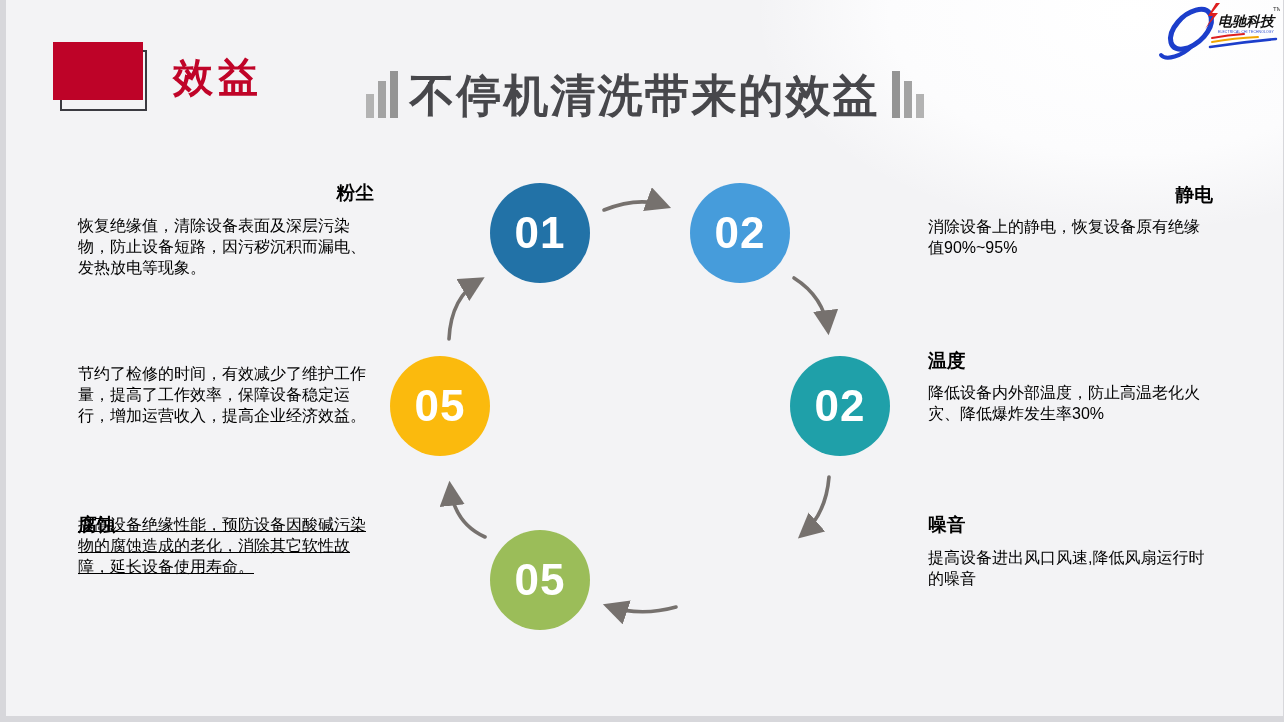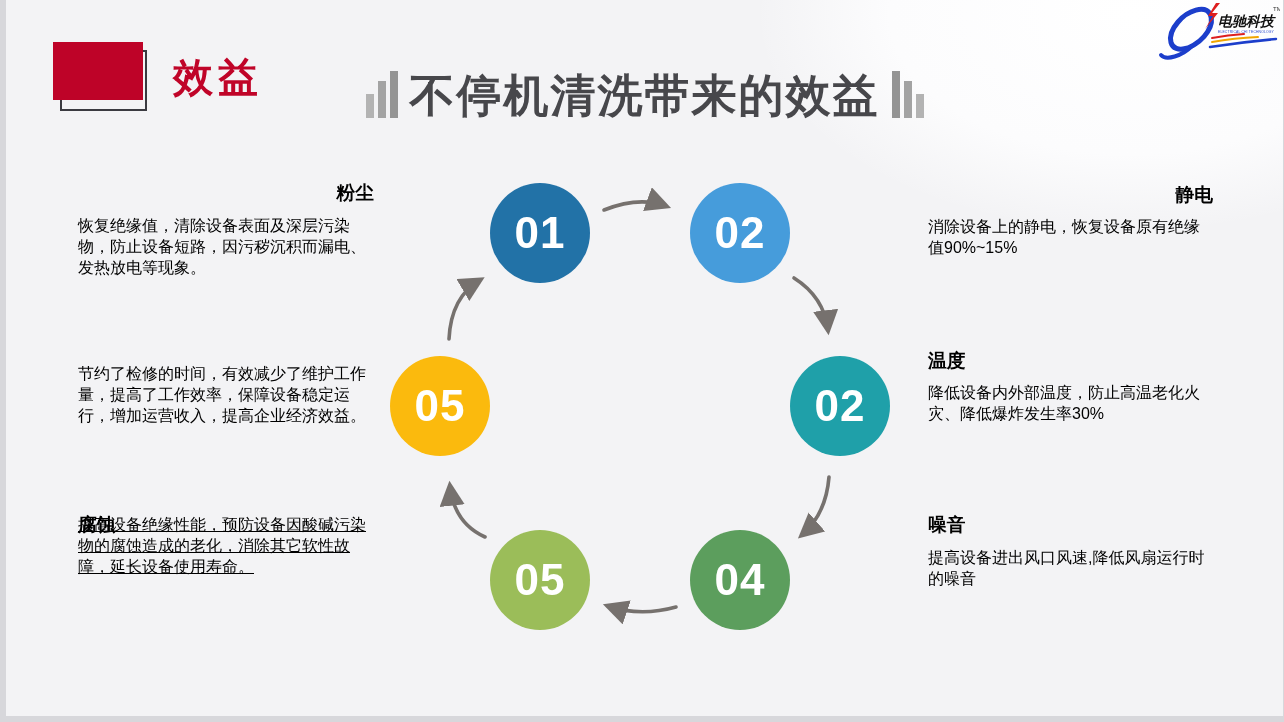--- a/index.html
+++ b/index.html
@@ -105,36 +105,33 @@
 
   <div class="circle c01" style="background-color: rgb(34, 114, 167);">
     <span>01</span>
     </div>
   <div class="circle c02" style="background-color: rgb(70, 156, 219);">
     <span>02</span>
     </div>
   <div class="circle c03" style="background-color: rgb(31, 160, 169);">
     <span>02</span>
     </div>
-  <div class="circle c04" style="background-color: rgb(92, 158, 93);">
-    <span>04</span>
-    </div>
   <div class="circle c05" style="background-color: rgb(155, 189, 89);">
     <span>05</span>
     </div>
   <div class="circle c06" style="background-color: rgb(251, 186, 13);">
     <span>05</span>
     </div>
 
   <h3 class="tb tb-left hL1">粉尘</h3>
   <p class="tb tb-left pL1">恢复绝缘值，清除设备表面及深层污染物，防止设备短路，因污秽沉积而漏电、发热放电等现象。</p>
   <p class="tb tb-left pL2">节约了检修的时间，有效减少了维护工作量，提高了工作效率，保障设备稳定运行，增加运营收入，提高企业经济效益。</p>
   <h3 class="tb tb-left hL3">腐蚀</h3>
   <p class="tb tb-left pL3">提高设备绝缘性能，预防设备因酸碱污染物的腐蚀造成的老化，消除其它软性故障，延长设备使用寿命。</p>
 
   <h3 class="tb tb-right hR1">静电</h3>
-  <p class="tb tb-right pR1">消除设备上的静电，恢复设备原有绝缘值90%~15%</p>
+  <p class="tb tb-right pR1">消除设备上的静电，恢复设备原有绝缘值90%~95%</p>
   <h3 class="tb tb-right hR2">温度</h3>
   <p class="tb tb-right pR2">降低设备内外部温度，防止高温老化火灾、降低爆炸发生率30%</p>
   <h3 class="tb tb-right hR3">噪音</h3>
   <p class="tb tb-right pR3">提高设备进出风口风速,降低风扇运行时的噪音</p>
 
 </div>
 
 </body></html>

